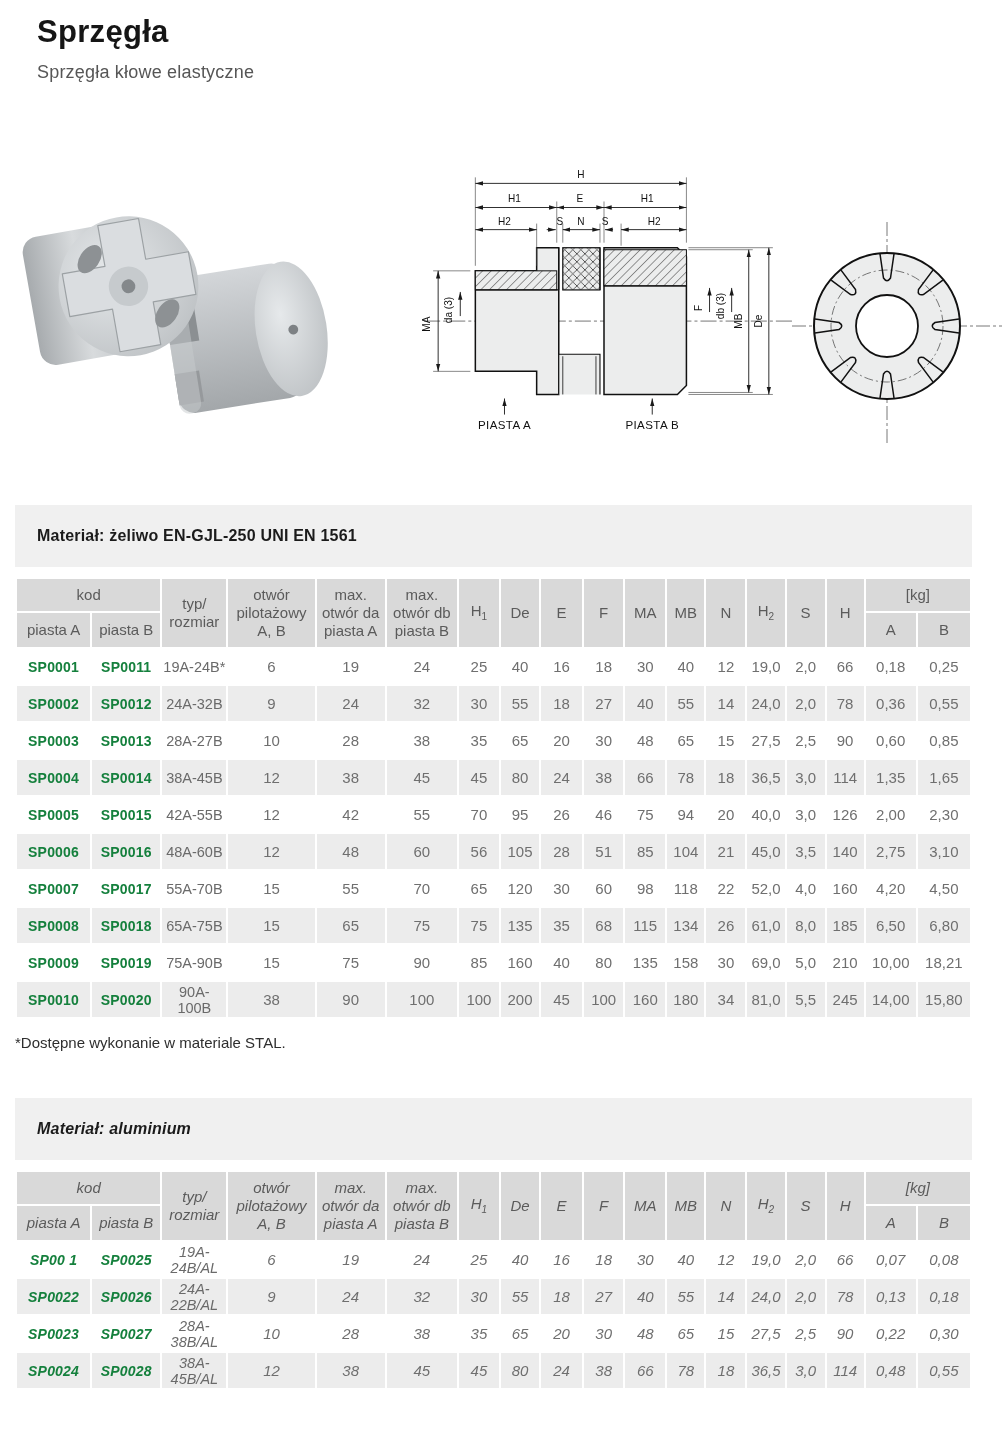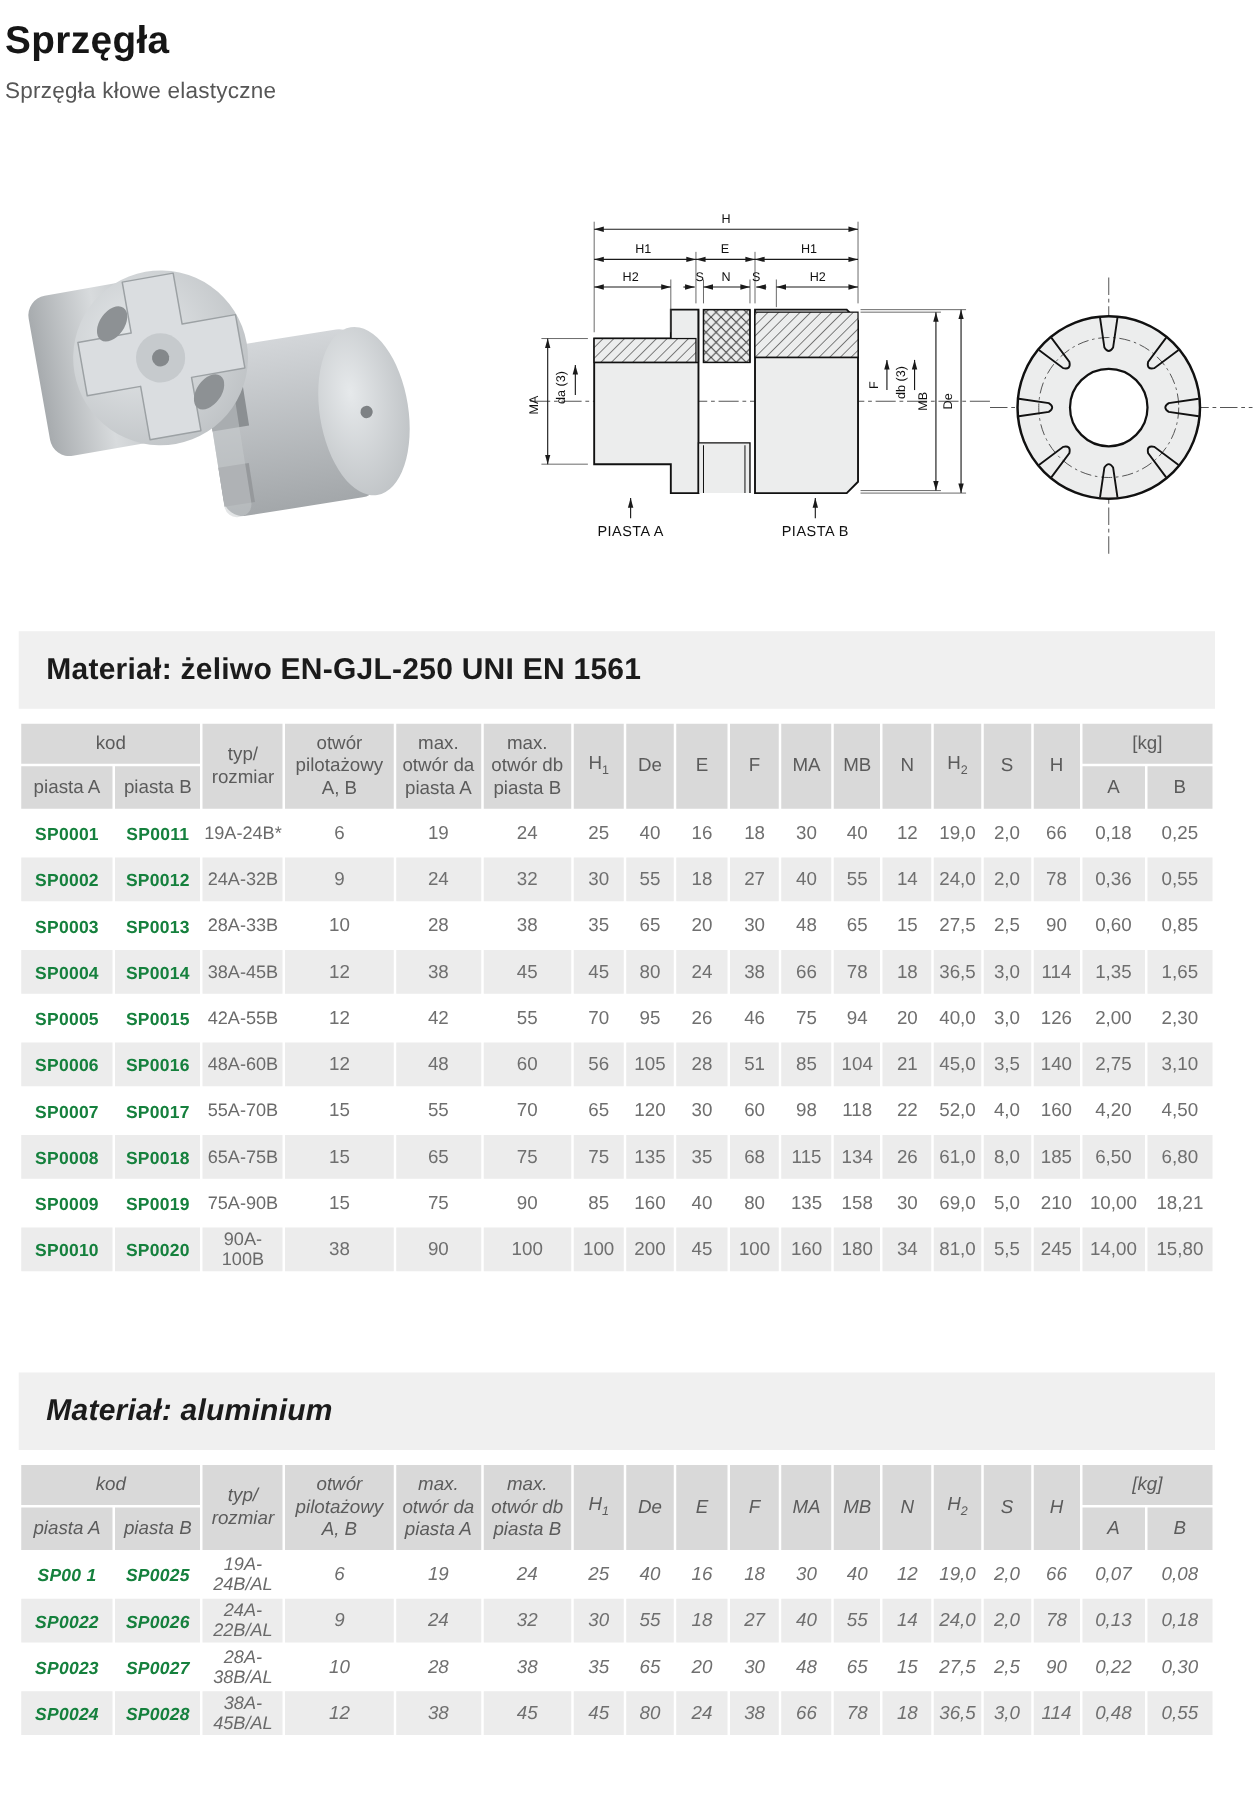--- a/index.html
+++ b/index.html
@@ -5,21 +5,21 @@
   * { margin:0; padding:0; box-sizing:border-box; }
   html,body { background:#ffffff; }
   body {
     font-family: "Liberation Sans", "DejaVu Sans", sans-serif;
     color:#2b2b2b;
     width:1005px;
   }
   .page { position:relative; width:1005px; height:1450px; background:#fff; overflow:hidden; }
 
   
-  .page-header { position:absolute; left:4px; top:14px; }
+  .page-header { position:absolute; left:37px; top:14px; }
   .page-title { font-size:31px; font-weight:800; letter-spacing:.3px; color:#161616; }
   .page-subtitle { margin-top:12px; font-size:18px; font-weight:400; color:#565656; letter-spacing:.2px; }
 
   
   .fig { position:absolute; }
   .fig-photo  { left:12px;  top:170px; width:325px; height:278px; }
   .fig-cross  { left:408px; top:156px; width:392px; height:294px; }
   .fig-front  { left:790px; top:216px; width:214px; height:234px; }
   .fig-cross text, .fig-front text {
     font-family:"Liberation Sans","DejaVu Sans",sans-serif;
@@ -28,21 +28,21 @@
   .fig-cross text.cap { font-size:11.5px; letter-spacing:.4px; }
   .dim  { stroke:#1a1a1a; stroke-width:.9; marker-start:url(#mA); marker-end:url(#mA); }
   .dimE { stroke:#1a1a1a; stroke-width:.9; marker-end:url(#mA); }
   .ext  { stroke:#4a4a4a; stroke-width:.65; }
 
   
   .material-section { position:absolute; left:15px; width:957px; }
   #section-0 { top:505px; }
   #section-1 { top:1098px;font-style:italic; }
   .band { height:62px; background:#f0f0f0; display:flex; align-items:center; padding-left:22px; margin-bottom:10px; }
-  .band h3 { font-size:24px; font-weight:700; color:#1b1b1b; letter-spacing:.2px; }
+  .band h3 { font-size:16px; font-weight:700; color:#1b1b1b; letter-spacing:.2px; }
 
   table.spec { width:957px; border-collapse:separate; border-spacing:2px; table-layout:fixed; }
   table.spec th, table.spec td { text-align:center; vertical-align:middle; overflow:hidden; }
   table.spec thead th {
     background:#d9d9d9; color:#5b5b5b; font-weight:400; font-size:15px; line-height:1.22;
     padding:4px 1px;
   }
   table.spec thead tr:first-child th { height:32px; }
   table.spec thead tr:last-child  th { height:34px; }
   table.spec thead th.pre { white-space:pre-line; }
@@ -313,21 +313,21 @@
               <td>14</td>
               <td>24,0</td>
               <td>2,0</td>
               <td>78</td>
               <td>0,36</td>
               <td>0,55</td>
             </tr>
             <tr>
               <td class="code">SP0003</td>
               <td class="code">SP0013</td>
-              <td class="typ">28A-33B</td>
+              <td class="typ">28A-27B</td>
               <td>10</td>
               <td>28</td>
               <td>38</td>
               <td>35</td>
               <td>65</td>
               <td>20</td>
               <td>30</td>
               <td>48</td>
               <td>65</td>
               <td>15</td>
@@ -473,20 +473,21 @@
               <td>34</td>
               <td>81,0</td>
               <td>5,5</td>
               <td>245</td>
               <td>14,00</td>
               <td>15,80</td>
             </tr>
           </tbody>
     </table>
   </div>
+    <p class="footnote">*Dostępne wykonanie w materiale STAL.</p>
   </section>
 
   <section class="material-section" id="section-1">
     <div class="band">
       <h3>Materiał: aluminium</h3>
     </div>
     <div class="table-slot">
     <table class="spec">
       <colgroup>
         <col style="width:73px">

